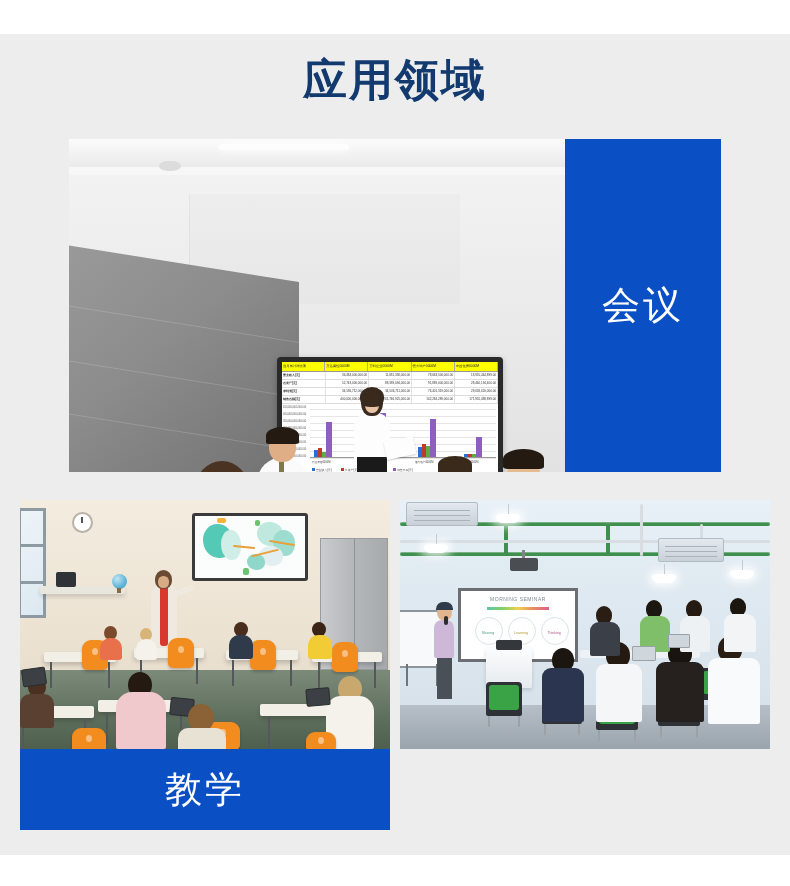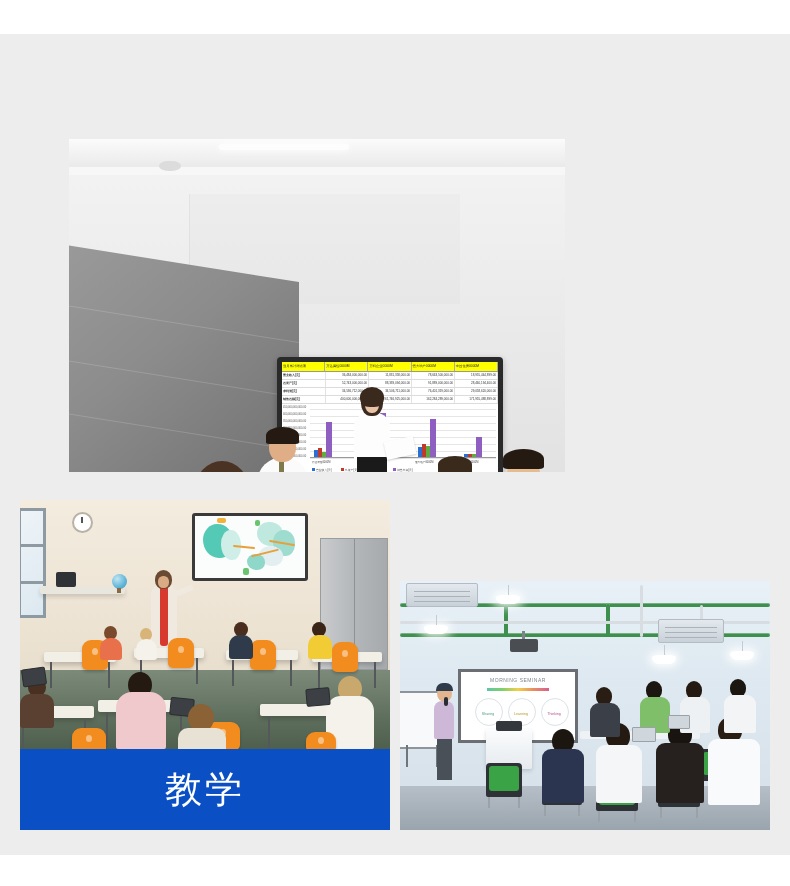--- a/index.html
+++ b/index.html
@@ -28,21 +28,21 @@
   .row1{position:absolute;left:69px;top:139px;width:652px;height:333px;display:flex;}
   .photo-conf{position:relative;width:496px;height:333px;overflow:hidden;background:#cfd2d6;}
   .panel-conf{
     width:156px;height:333px;background:#0a4fc4;
     display:flex;align-items:center;justify-content:center;
   }
   .panel-conf .lbl{color:#ffffff;font-size:38px;letter-spacing:3px;font-weight:normal;}
 
   
   .row2{position:absolute;left:20px;top:500px;width:750px;height:330px;display:flex;justify-content:space-between;}
-  .card{width:370px;height:330px;display:flex;flex-direction:column;justify-content:flex-end;}
+  .card{width:370px;height:330px;display:flex;flex-direction:column;}
   .card .photo{position:relative;width:370px;height:249px;overflow:hidden;background:#cfd2d6;}
   .card .caption{
     width:370px;height:81px;background:#0a4fc4;
     display:flex;align-items:center;justify-content:center;
   }
   .card .caption .lbl{color:#ffffff;font-size:37px;letter-spacing:3px;}
 
   
   .sc{position:absolute;inset:0;}
 
@@ -154,20 +154,21 @@
   .presenter2-head{position:absolute;left:37px;top:104px;width:15px;height:17px;background:#e0b590;border-radius:50%;}
   .presenter2-cap{position:absolute;left:36px;top:102px;width:17px;height:8px;background:#2f3a4a;border-radius:7px 7px 0 0;}
 </style>
 </head>
 <body>
 
 <div class="page">
 
   <div class="gray-band"></div>
 
+  <div class="title">应用领域</div>
 
   <div class="row1">
 
     <div class="photo-conf">
       <div class="sc">
         <div class="conf-wall"></div>
         <div class="conf-panelwall"></div>
         <div class="conf-ceil"></div>
         <div class="conf-ceil2"></div>
         <div class="conf-light"></div>
@@ -287,20 +288,23 @@
         <div style="position:absolute;left:126px;top:322px;width:54px;height:58px;background:#4a3323;border-radius:50% 50% 40% 40%;clip-path:polygon(0 0,100% 0,100% 100%,72% 100%,72% 34%,28% 34%,28% 100%,0 100%);"></div>
 
         <div class="head" style="left:372px;top:322px;width:28px;height:32px;background:#e2b68d;"></div>
         <div style="position:absolute;left:369px;top:317px;width:34px;height:17px;background:#3a2a1c;border-radius:50% 50% 10% 10%;"></div>
 
         <div class="head" style="left:438px;top:316px;width:33px;height:38px;background:#e5bb92;"></div>
         <div style="position:absolute;left:434px;top:310px;width:41px;height:20px;background:#241a12;border-radius:50% 50% 12% 12%;"></div>
       </div>
     </div>
 
+    <div class="panel-conf">
+      <span class="lbl">会议</span>
+    </div>
   </div>
 
   <div class="row2">
 
     <div class="card">
       <div class="photo">
         <div class="sc">
           <div class="cr-wall"></div>
           <div class="cr-floor"></div>
 

